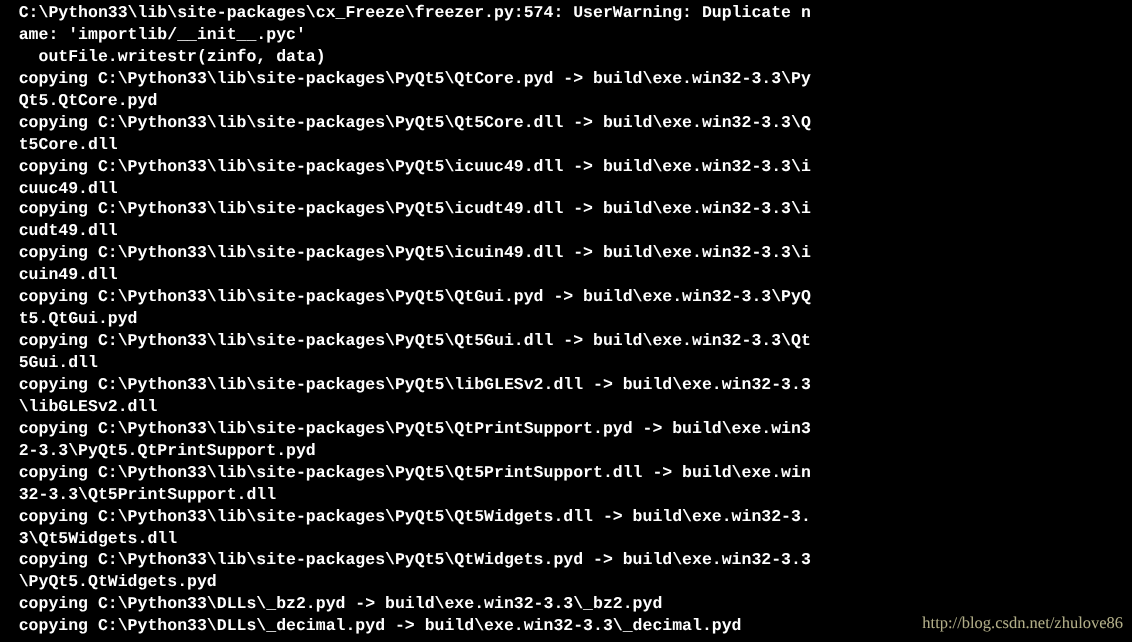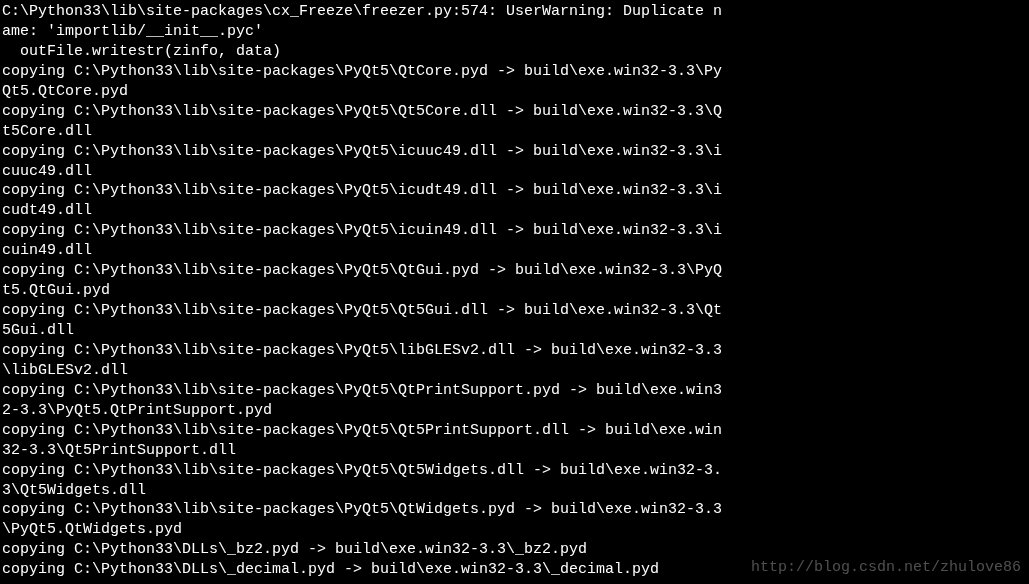--- a/index.html
+++ b/index.html
@@ -15,32 +15,33 @@
       line-height: 1.33;
       width: 1029px;
       height: 584px;
       overflow: hidden;
       padding: 0;
       position: relative;
     }
     .terminal {
       white-space: pre-wrap;
       word-break: break-all;
-      padding: 2px 2px;
+      padding: 2px 17px;
+      font-weight: bold;
     }
     .line {
       display: block;
     }
     .watermark {
       position: absolute;
       bottom: 6px;
       right: 8px;
-      color: #737373;
+      color: #fef9c3;
       font-size: 15px;
-      font-family: Liberation Mono, monospace;
+      font-family: Liberation Serif, serif;
       opacity: 0.7;
       pointer-events: none;
     }
   </style>
 </head>
 <body>
 
 <div class="terminal"><span class="line">C:\Python33\lib\site-packages\cx_Freeze\freezer.py:574: UserWarning: Duplicate n</span><span class="line">ame: 'importlib/__init__.pyc'</span><span class="line">  outFile.writestr(zinfo, data)</span><span class="line">copying C:\Python33\lib\site-packages\PyQt5\QtCore.pyd -&gt; build\exe.win32-3.3\Py</span><span class="line">Qt5.QtCore.pyd</span><span class="line">copying C:\Python33\lib\site-packages\PyQt5\Qt5Core.dll -&gt; build\exe.win32-3.3\Q</span><span class="line">t5Core.dll</span><span class="line">copying C:\Python33\lib\site-packages\PyQt5\icuuc49.dll -&gt; build\exe.win32-3.3\i</span><span class="line">cuuc49.dll</span><span class="line">copying C:\Python33\lib\site-packages\PyQt5\icudt49.dll -&gt; build\exe.win32-3.3\i</span><span class="line">cudt49.dll</span><span class="line">copying C:\Python33\lib\site-packages\PyQt5\icuin49.dll -&gt; build\exe.win32-3.3\i</span><span class="line">cuin49.dll</span><span class="line">copying C:\Python33\lib\site-packages\PyQt5\QtGui.pyd -&gt; build\exe.win32-3.3\PyQ</span><span class="line">t5.QtGui.pyd</span><span class="line">copying C:\Python33\lib\site-packages\PyQt5\Qt5Gui.dll -&gt; build\exe.win32-3.3\Qt</span><span class="line">5Gui.dll</span><span class="line">copying C:\Python33\lib\site-packages\PyQt5\libGLESv2.dll -&gt; build\exe.win32-3.3</span><span class="line">\libGLESv2.dll</span><span class="line">copying C:\Python33\lib\site-packages\PyQt5\QtPrintSupport.pyd -&gt; build\exe.win3</span><span class="line">2-3.3\PyQt5.QtPrintSupport.pyd</span><span class="line">copying C:\Python33\lib\site-packages\PyQt5\Qt5PrintSupport.dll -&gt; build\exe.win</span><span class="line">32-3.3\Qt5PrintSupport.dll</span><span class="line">copying C:\Python33\lib\site-packages\PyQt5\Qt5Widgets.dll -&gt; build\exe.win32-3.</span><span class="line">3\Qt5Widgets.dll</span><span class="line">copying C:\Python33\lib\site-packages\PyQt5\QtWidgets.pyd -&gt; build\exe.win32-3.3</span><span class="line">\PyQt5.QtWidgets.pyd</span><span class="line">copying C:\Python33\DLLs\_bz2.pyd -&gt; build\exe.win32-3.3\_bz2.pyd</span><span class="line">copying C:\Python33\DLLs\_decimal.pyd -&gt; build\exe.win32-3.3\_decimal.pyd</span></div>
 
 <div class="watermark">http://blog.csdn.net/zhulove86</div>

